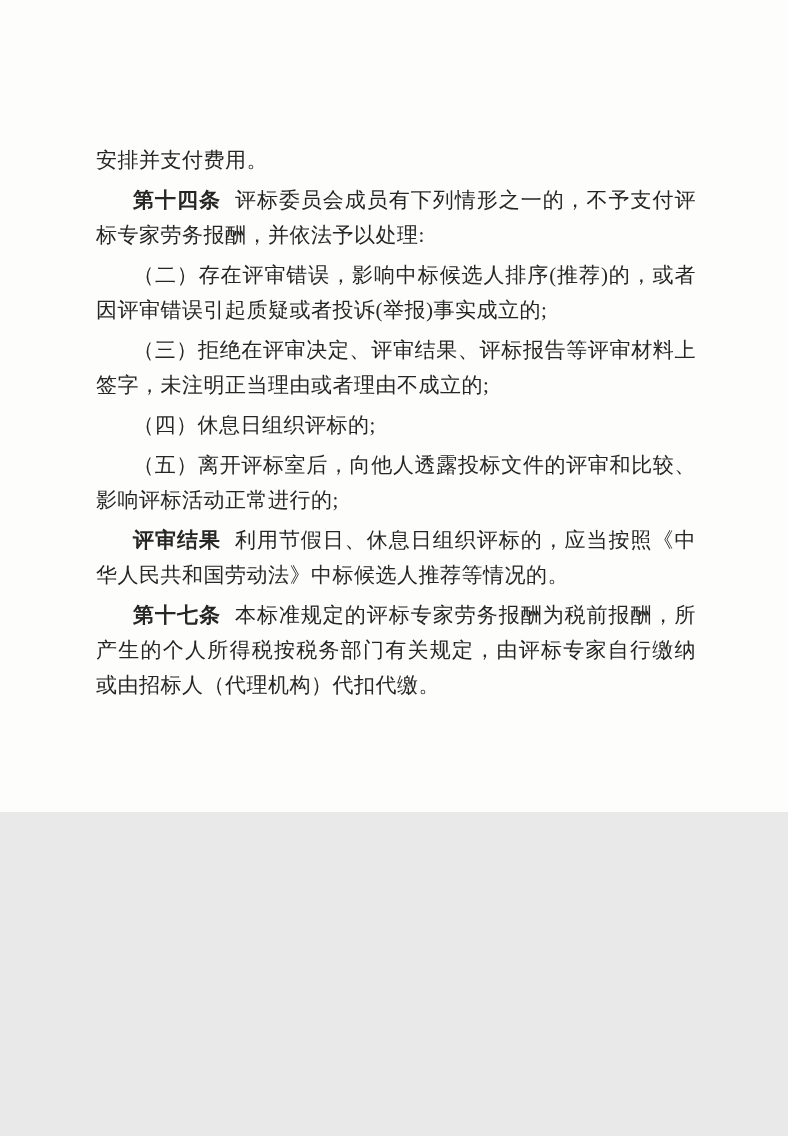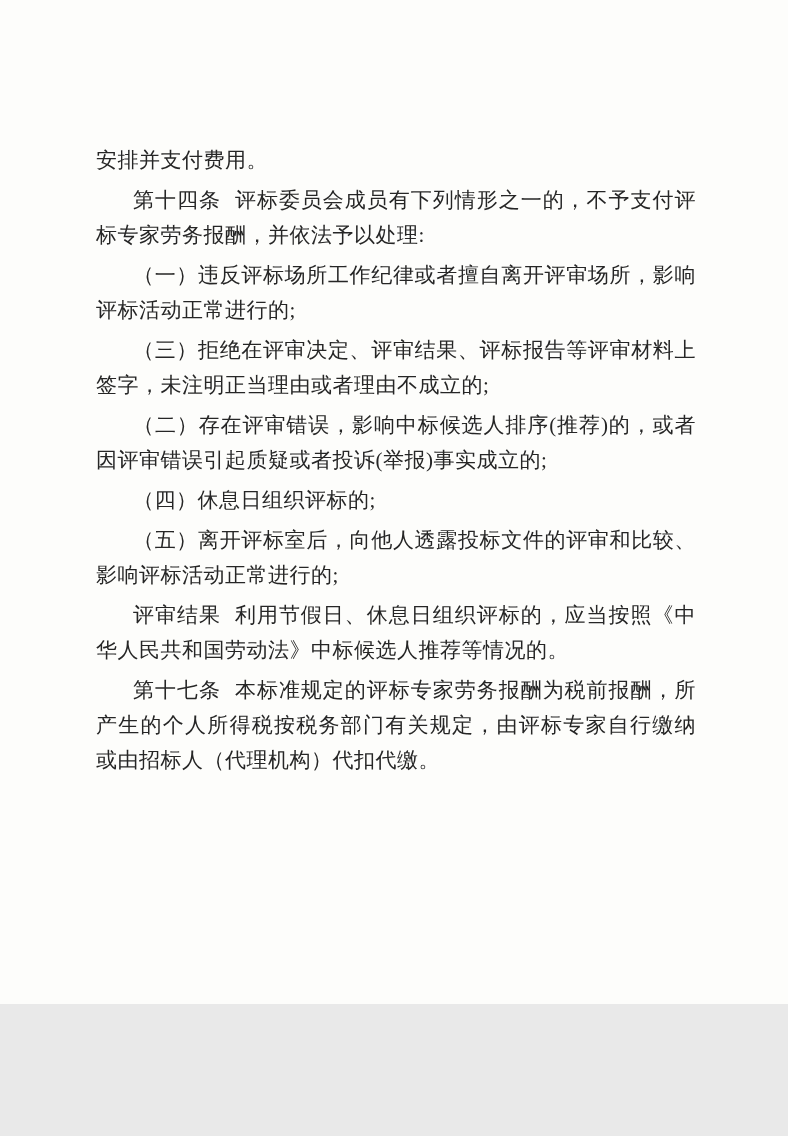--- a/index.html
+++ b/index.html
@@ -3,21 +3,21 @@
 <meta charset="utf-8">
 <style>
   html, body {
     margin: 0;
     padding: 0;
     background: #e9e9e9;
   }
   .page {
     position: relative;
     width: 788px;
-    height: 1004px;
+    height: 812px;
     margin: 0 auto;
     background: #fdfdfb;
     overflow: hidden;
     font-family: "Liberation Serif", "DejaVu Serif", serif;
     color: #262626;
   }
   .text-body {
     position: absolute;
     left: 96px;
     top: 143px;
@@ -31,21 +31,21 @@
   }
   .para {
     margin: 5px 0 0 0;
     text-indent: 37px;
   }
   .para.no-indent {
     margin-top: 0;
     text-indent: 0;
   }
   .head {
-    font-weight: 400;
+    font-weight: 700;
   }
   .head:not(:empty) {
     margin-right: 14px;
   }
   .page-number {
     position: absolute;
     left: 618px;
     top: 1033px;
     width: 80px;
     text-align: center;
@@ -70,25 +70,24 @@
 </head>
 <body>
 
 <div class="page">
   <div class="text-body">
 
     <p class="para no-indent"><b class="head"></b><span>安排并支付费用。</span></p>
 
     <p class="para"><b class="head">第十四条</b><span>评标委员会成员有下列情形之一的，不予支付评标专家劳务报酬，并依法予以处理:</span></p>
 
-    <p class="para"><b class="head"></b><span>（一）违反评标场所工作纪律或者擅自离开评审场所，影响评标活动正常进行的;</span></p>
+
+    <p class="para"><b class="head"></b><span>（二）存在评审错误，影响中标候选人排序(推荐)的，或者因评审错误引起质疑或者投诉(举报)事实成立的;</span></p>
 
     <p class="para"><b class="head"></b><span>（三）拒绝在评审决定、评审结果、评标报告等评审材料上签字，未注明正当理由或者理由不成立的;</span></p>
-
-    <p class="para"><b class="head"></b><span>（二）存在评审错误，影响中标候选人排序(推荐)的，或者因评审错误引起质疑或者投诉(举报)事实成立的;</span></p>
 
     <p class="para"><b class="head"></b><span>（四）休息日组织评标的;</span></p>
 
     <p class="para"><b class="head"></b><span>（五）离开评标室后，向他人透露投标文件的评审和比较、影响评标活动正常进行的;</span></p>
 
 
 
     <p class="para"><b class="head">评审结果</b><span>利用节假日、休息日组织评标的，应当按照《中华人民共和国劳动法》中标候选人推荐等情况的。</span></p>
 
     <p class="para"><b class="head">第十七条</b><span>本标准规定的评标专家劳务报酬为税前报酬，所产生的个人所得税按税务部门有关规定，由评标专家自行缴纳或由招标人（代理机构）代扣代缴。</span></p>

